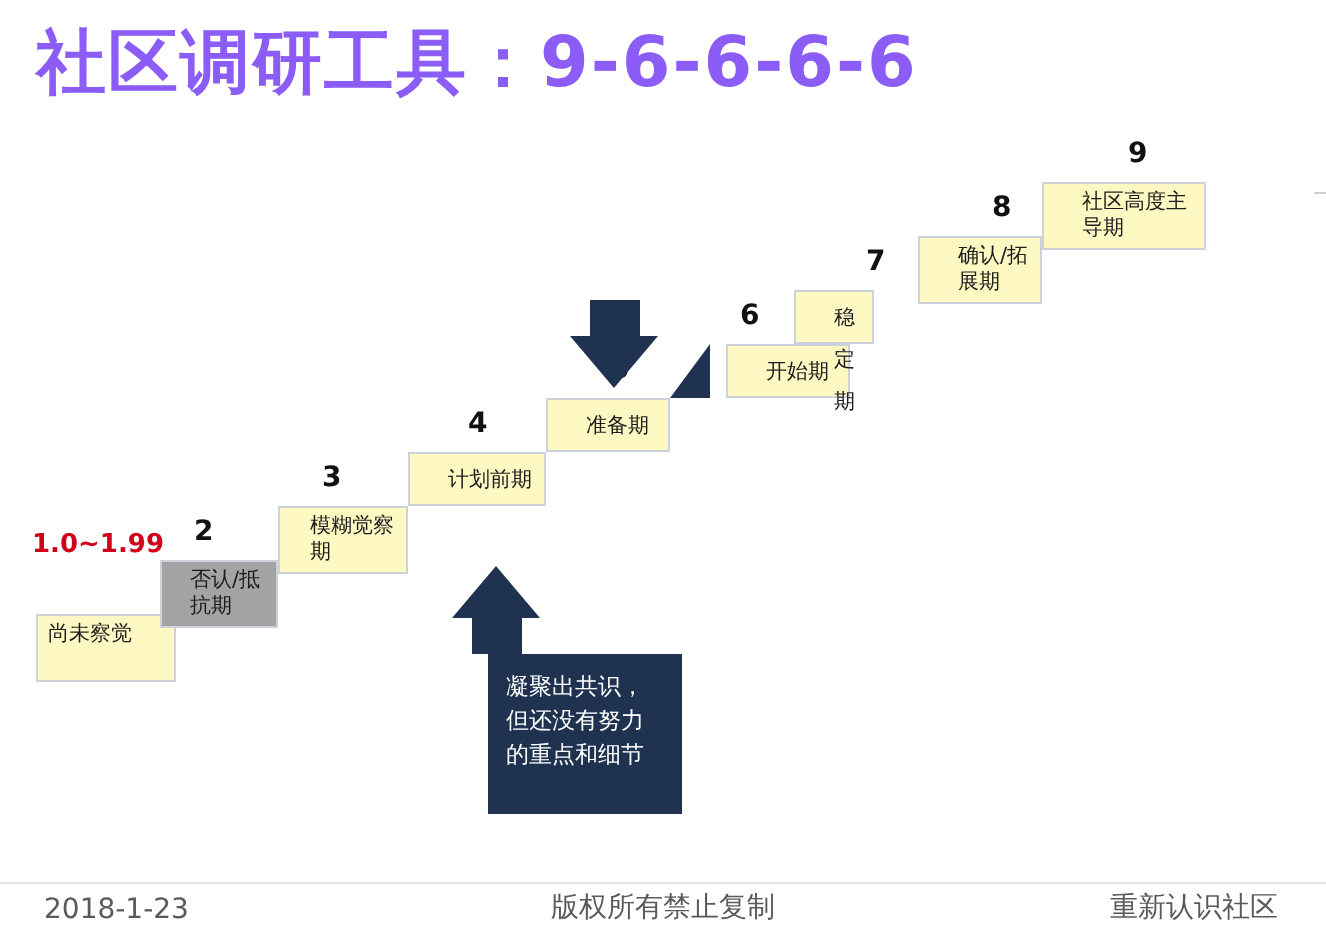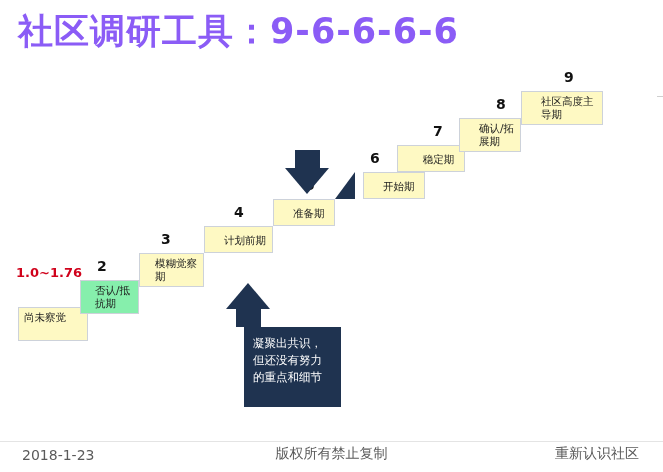--- a/index.html
+++ b/index.html
@@ -143,27 +143,27 @@
 
   <div class="title">社区调研工具：9-6-6-6-6</div>
 
   <div class="side-tick"></div>
 
   <div class="step" style="left:18px; top:307px;">
     <div class="tread light" style="left:0; top:0; width:70px; height:34px;">
       <span>尚未察觉</span>
     </div>
   </div>
-  <div class="range-label" style="left:16px; top:265px;">1.0~1.76</div>
+  <div class="range-label" style="left:16px; top:265px;">1.0~1.99</div>
 
   <div class="step" style="left:80px; top:280px;">
 
     <div class="corner" style="left:0; top:0; border-bottom:27px solid #1f3350; border-right:0 solid transparent; border-left:20px solid transparent;"></div>
     <div class="tread" style="left:0; top:0; width:59px; height:27px; background:transparent; border:none;"></div>
-    <div class="tread light" style="left:0; top:0; width:59px; height:34px; background:#86efac; border:1px solid #cdd2da; padding-left:14px;">
+    <div class="tread light" style="left:0; top:0; width:59px; height:34px; background:#a3a3a3; border:1px solid #cdd2da; padding-left:14px;">
       <span>否认/抵抗期</span>
     </div>
     <div class="step-num" style="left:17px; top:-22px;">2</div>
   </div>
 
   <div class="step" style="left:139px; top:253px;">
     <div class="corner" style="left:0; top:0; border-bottom:27px solid #1f3350; border-left:20px solid transparent;"></div>
     <div class="tread light" style="left:0; top:0; width:65px; height:34px; padding-left:15px;">
       <span>模糊觉察期</span>
     </div>
@@ -189,21 +189,21 @@
   <div class="step" style="left:335px; top:172px;">
     <div class="corner" style="left:0; top:0; border-bottom:27px solid #1f3350; border-left:20px solid transparent;"></div>
     <div class="tread light" style="left:0; top:0; width:62px; height:27px; padding-left:19px; line-height:21px;margin-left:28px;">
       <span>开始期</span>
     </div>
     <div class="step-num" style="left:35px; top:-22px;">6</div>
   </div>
 
   <div class="step" style="left:397px; top:145px;">
     <div class="corner" style="left:0; top:0; border-bottom:27px solid #1f3350; border-left:20px solid transparent;"></div>
-    <div class="tread light" style="left:0; top:0; width:68px; height:27px; padding-left:19px; line-height:21px;text-align:center;">
+    <div class="tread light" style="left:0; top:0; width:40px; height:27px; padding-left:19px; line-height:21px;">
       <span>稳定期</span>
     </div>
     <div class="step-num" style="left:36px; top:-22px;">7</div>
   </div>
 
   <div class="step" style="left:459px; top:118px;">
     <div class="corner" style="left:0; top:0; border-bottom:27px solid #1f3350; border-left:20px solid transparent;"></div>
     <div class="tread light" style="left:0; top:0; width:62px; height:34px; padding-left:19px;">
       <span>确认/拓展期</span>
     </div>

